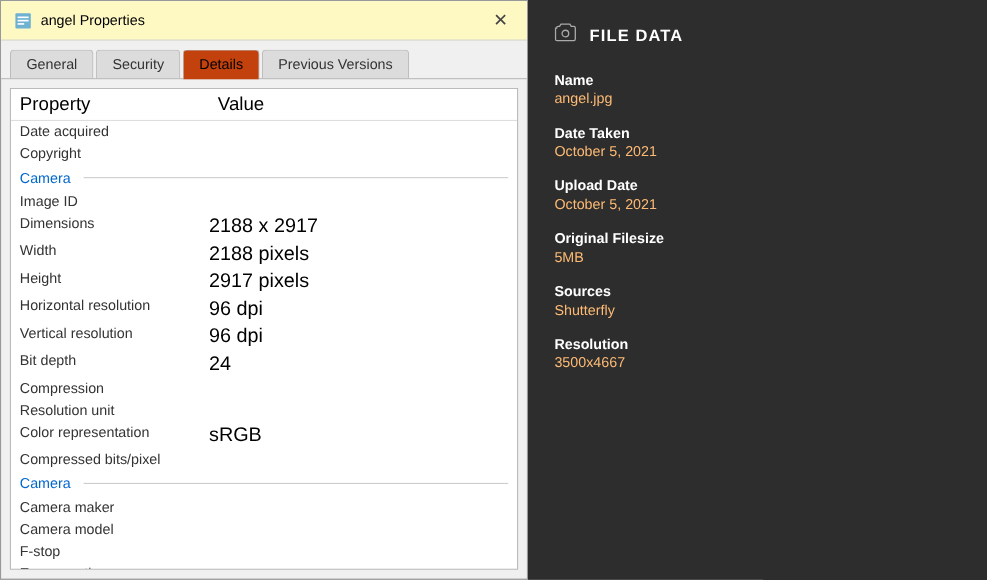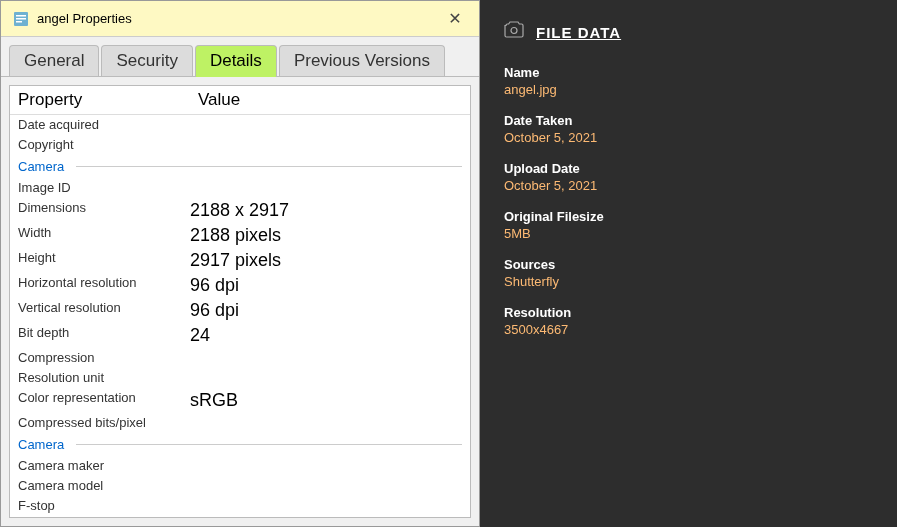--- a/index.html
+++ b/index.html
@@ -72,29 +72,29 @@
       padding: 8px 8px 0;
       border-bottom: 1px solid #bbb;
       gap: 2px;
     }
 
     .tab {
       padding: 5px 14px;
       cursor: pointer;
       border: 1px solid transparent;
       border-bottom: none;
-      font-size: 17px;
+      font-size: 13px;
       background: #dcdcdc;
       color: #333;
       border-radius: 4px 4px 0 0;
       border-color: #bbb #bbb transparent;
     }
 
     .tab.active {
-      background: #bef264;
+      background: #c2410c;
       color: #000;
       border-color: #bbb #bbb #f0f0f0;
       font-weight: normal;
       z-index: 1;
       margin-bottom: -1px;
       padding-bottom: 6px;
     }
 
     
     .dialog-content {
@@ -198,21 +198,20 @@
     .camera-icon {
       color: #ccc;
       font-size: 18px;
     }
 
     .file-data-title {
       font-size: 15px;
       font-weight: bold;
       color: #fff;
       letter-spacing: 1px;
-      text-decoration: underline;
     }
 
     .file-info-item {
       margin-bottom: 16px;
     }
 
     .file-info-label {
       font-size: 13px;
       font-weight: bold;
       color: #fff;

